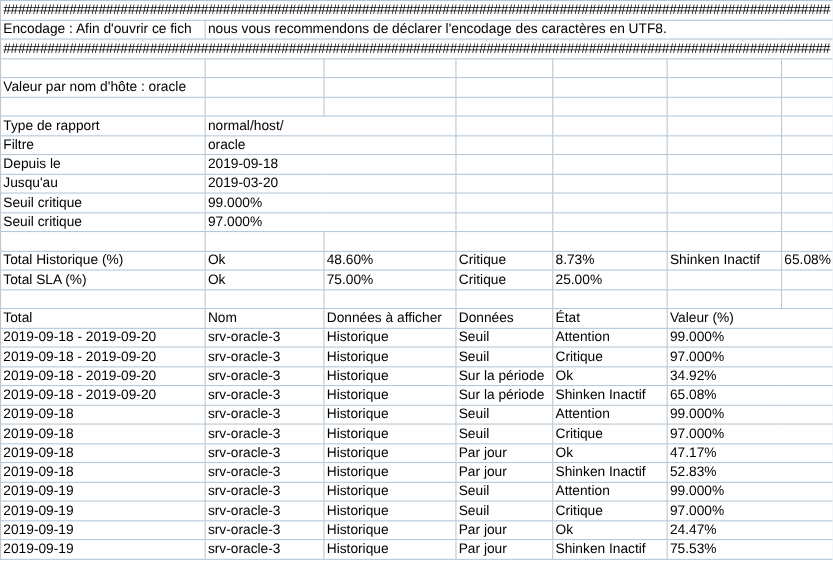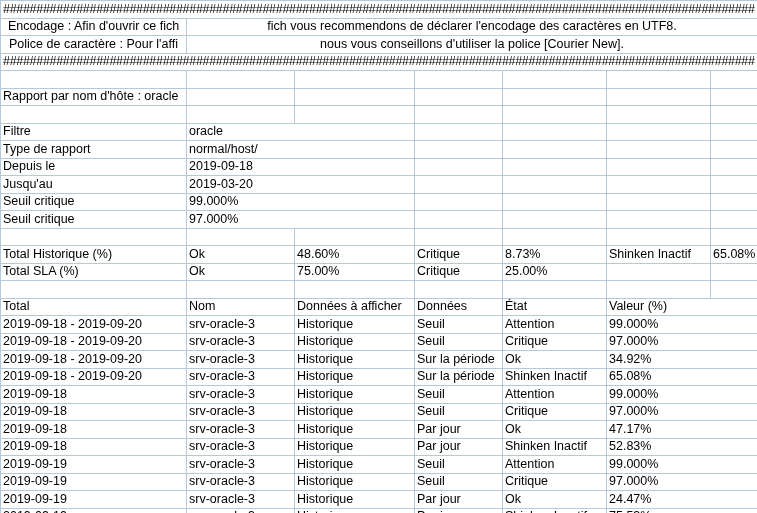--- a/index.html
+++ b/index.html
@@ -42,21 +42,20 @@
     overflow: hidden;
   }
   .hash-fill {
     display: block;
     overflow: hidden;
     white-space: nowrap;
     font-family: "Liberation Sans", sans-serif;
   }
   .note-text {
     overflow: visible;
-    text-align: center;
   }
   .spacer td {
     height: 16.5px;
   }
   
   col.c0 { width: 186px; }
   col.c1 { width: 108px; }
   col.c2 { width: 120px; }
   col.c3 { width: 88px; }
   col.c4 { width: 104px; }
@@ -80,75 +79,71 @@
     <tbody>
 
       <tr class="hashrow">
         <td colspan="7">
             <span class="hash-fill" id="hf1">####################################################################################################################################################################################################################################################################</span>
           </td>
       </tr>
 
       <tr>
         <td class="note-text">Encodage : Afin d'ouvrir ce fich</td>
-        <td colspan="6" class="note-text">fich vous recommendons de déclarer l'encodage des caractères en UTF8.</td>
-      </tr>
-
-      <tr>
-        <td class="note-text">Police de caractère : Pour l'affi</td>
-        <td colspan="6" class="note-text">nous vous conseillons d'utiliser la police [Courier New].</td>
-      </tr>
+        <td colspan="6" class="note-text">nous vous recommendons de déclarer l'encodage des caractères en UTF8.</td>
+      </tr>
+
 
       <tr class="hashrow">
         <td colspan="7">
             <span class="hash-fill" id="hf2">####################################################################################################################################################################################################################################################################</span>
           </td>
       </tr>
 
       <tr class="spacer">
         <td class="blank"></td>
         <td class="blank"></td>
         <td class="blank"></td>
         <td class="blank"></td>
         <td class="blank"></td>
         <td class="blank"></td>
         <td class="blank"></td>
       </tr>
 
       <tr>
-        <td>Rapport par nom d'hôte : oracle</td>
+        <td>Valeur par nom d'hôte : oracle</td>
         <td class="blank"></td>
         <td class="blank"></td>
         <td class="blank"></td>
         <td class="blank"></td>
         <td class="blank"></td>
         <td class="blank"></td>
       </tr>
 
       <tr class="spacer">
         <td class="blank"></td>
         <td class="blank"></td>
         <td class="blank"></td>
         <td class="blank"></td>
         <td class="blank"></td>
         <td class="blank"></td>
         <td class="blank"></td>
       </tr>
 
+      <tr>
+        <td>Type de rapport</td>
+        <td colspan="2">normal/host/</td>
+        <td class="blank"></td>
+        <td class="blank"></td>
+        <td class="blank"></td>
+        <td class="blank"></td>
+      </tr>
       <tr>
         <td>Filtre</td>
         <td colspan="2">oracle</td>
-        <td class="blank"></td>
-        <td class="blank"></td>
-        <td class="blank"></td>
-        <td class="blank"></td>
-      </tr>
-      <tr>
-        <td>Type de rapport</td>
-        <td colspan="2">normal/host/</td>
         <td class="blank"></td>
         <td class="blank"></td>
         <td class="blank"></td>
         <td class="blank"></td>
       </tr>
       <tr>
         <td>Depuis le</td>
         <td colspan="2">2019-09-18</td>
         <td class="blank"></td>
         <td class="blank"></td>

